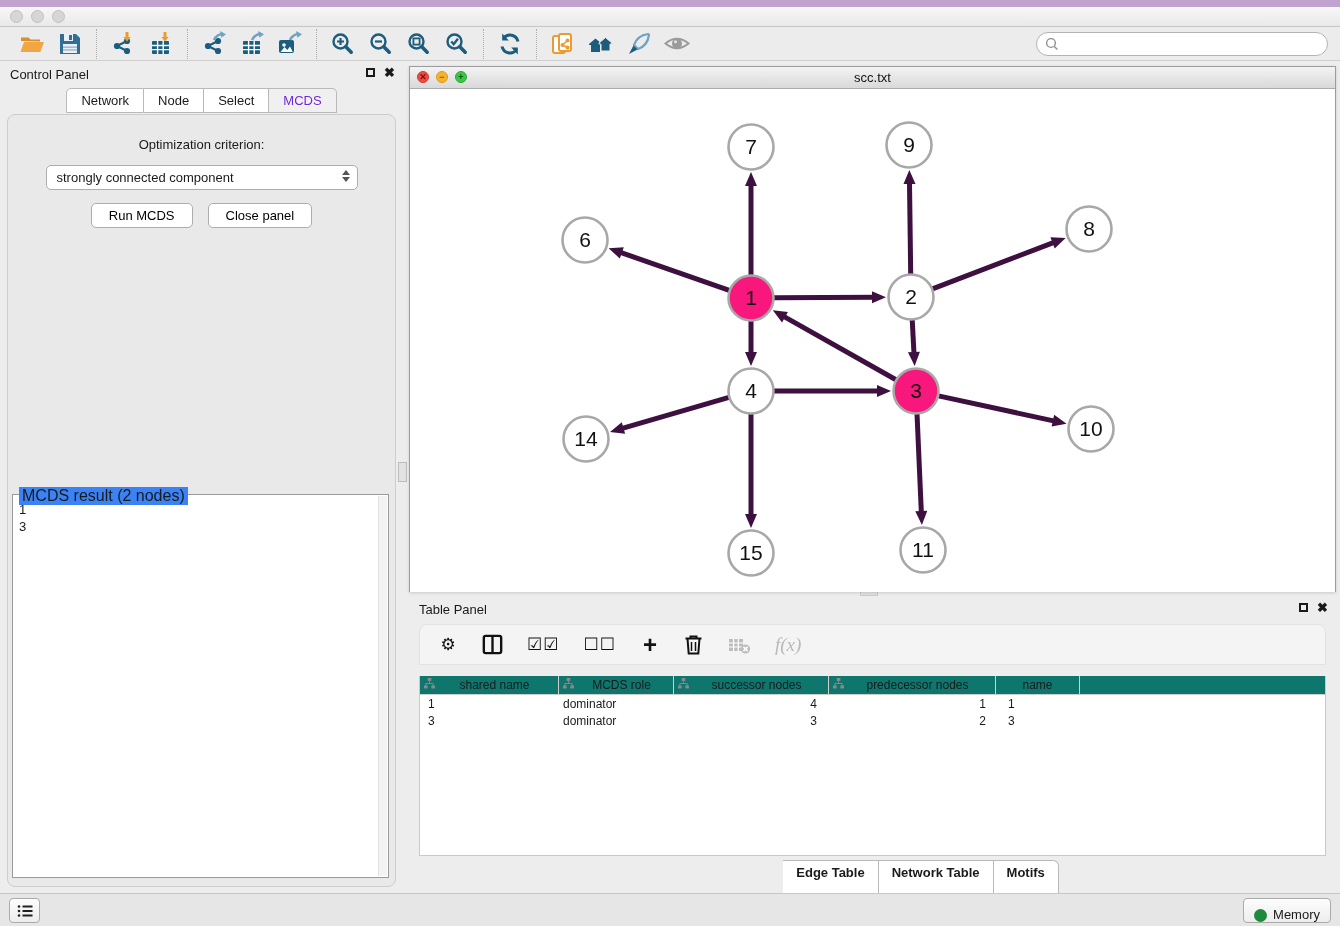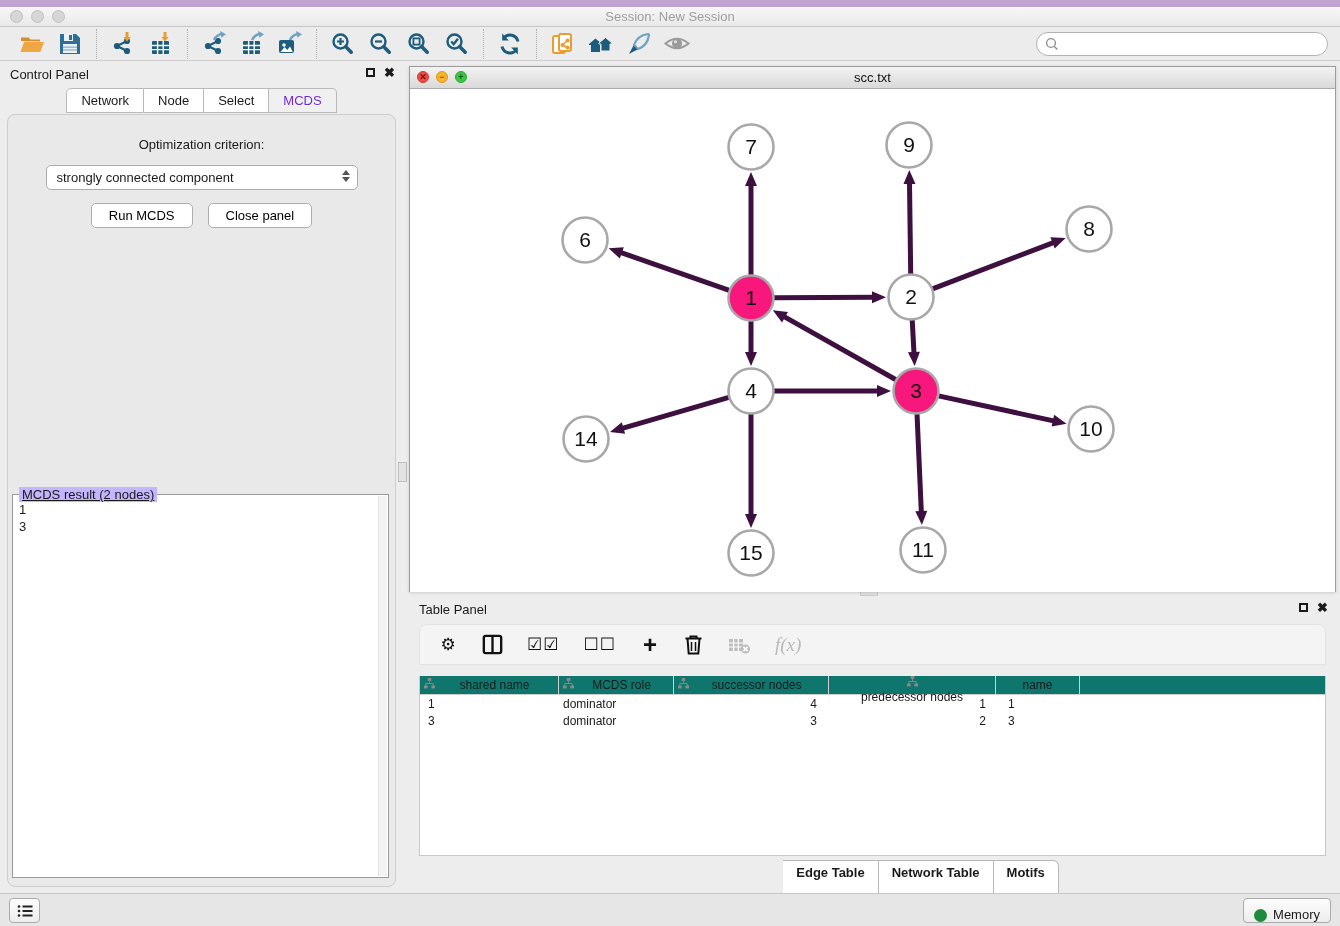--- a/index.html
+++ b/index.html
@@ -52,22 +52,22 @@
     flex-direction:column; gap:2px; }
   .tri-up { width:0; height:0; border-left:4px solid transparent; border-right:4px solid transparent;
     border-bottom:5px solid #555; }
   .tri-down { width:0; height:0; border-left:4px solid transparent; border-right:4px solid transparent;
     border-top:5px solid #555; }
   #cp-buttons { display:flex; justify-content:center; gap:15px; margin-top:13px; }
   .cp-btn { background:#fff; border:1px solid #adadad; border-radius:5px;
     font-size:13px; padding:4px 17px; }
   #mcds-result { position:absolute; left:4px; right:6px; top:379px; bottom:8px;
     border:1px solid #9a9a9a; background:#fff; }
-  #mcds-legend { position:absolute; left:6px; top:-8px; background:#c4b5fd;
-    font-size:13px; padding:0 3px;text-decoration:underline; }
+  #mcds-legend { position:absolute; left:6px; top:-8px; background:#3b82f6;
+    font-size:16px; padding:0 3px; }
   #mcds-text { position:absolute; left:0; top:2px; right:10px; bottom:0;
     font-size:13px; line-height:17px; padding:4px 6px; white-space:pre; }
   #mcds-scroll { position:absolute; right:1px; top:1px; bottom:1px; width:9px;
     background:#f3f3f3; border-left:1px solid #e2e2e2; }
 
   
   #v-splitter-grip { left:398px; top:462px; width:9px; height:20px; background:#e2e2e2;
     border:1px solid #bdbdbd; }
   #h-splitter-grip { left:860px; top:589px; width:18px; height:7px; background:#e2e2e2;
     border:1px solid #cccccc; }
@@ -125,21 +125,20 @@
 </head>
 <body>
 
 <div id="top-strip" class="abs"></div>
 <div id="titlebar" class="abs">
   <div class="traffic">
     <div class="dot"></div>
     <div class="dot"></div>
     <div class="dot"></div>
   </div>
-  <div id="window-title">Session: New Session</div>
 </div>
 
 <div id="toolbar" class="abs">
   <div id="toolbar-groups" style="display:flex; align-items:center; height:100%;">
       <div class="tb-group">
         <span class="tb-icon">
           <svg width="26" height="26" viewBox="0 0 26 26">
             <path d="M2 10V6.5h7.5l2 2H21v2z" fill="#d98f2b"></path>
             <path d="M1.5 21l3.5-10h20l-3.7 10z" fill="#f0a643"></path>
           </svg>
@@ -522,21 +521,21 @@
         </div>
         <div class="th-cell" style="width: 155px;">
           <span><svg width="11" height="11" viewBox="0 0 12 12">
               <rect x="4" y="0" width="4" height="3.2" fill="#8a8a8a"></rect>
               <path d="M6 3v3M2 9V6h8v3" stroke="#8a8a8a" fill="none"></path>
               <rect x="0" y="8.2" width="4" height="3.2" fill="#8a8a8a"></rect>
               <rect x="8" y="8.2" width="4" height="3.2" fill="#8a8a8a"></rect>
             </svg></span>
           <span class="th-label">successor nodes</span>
         </div>
-        <div class="th-cell" style="width: 167px; flex-direction: column;">
+        <div class="th-cell" style="width: 167px;">
           <span><svg width="11" height="11" viewBox="0 0 12 12">
               <rect x="4" y="0" width="4" height="3.2" fill="#8a8a8a"></rect>
               <path d="M6 3v3M2 9V6h8v3" stroke="#8a8a8a" fill="none"></path>
               <rect x="0" y="8.2" width="4" height="3.2" fill="#8a8a8a"></rect>
               <rect x="8" y="8.2" width="4" height="3.2" fill="#8a8a8a"></rect>
             </svg></span>
           <span class="th-label">predecessor nodes</span>
         </div>
         <div class="th-cell" style="width: 84px;">
           <span class="th-label">name</span>

